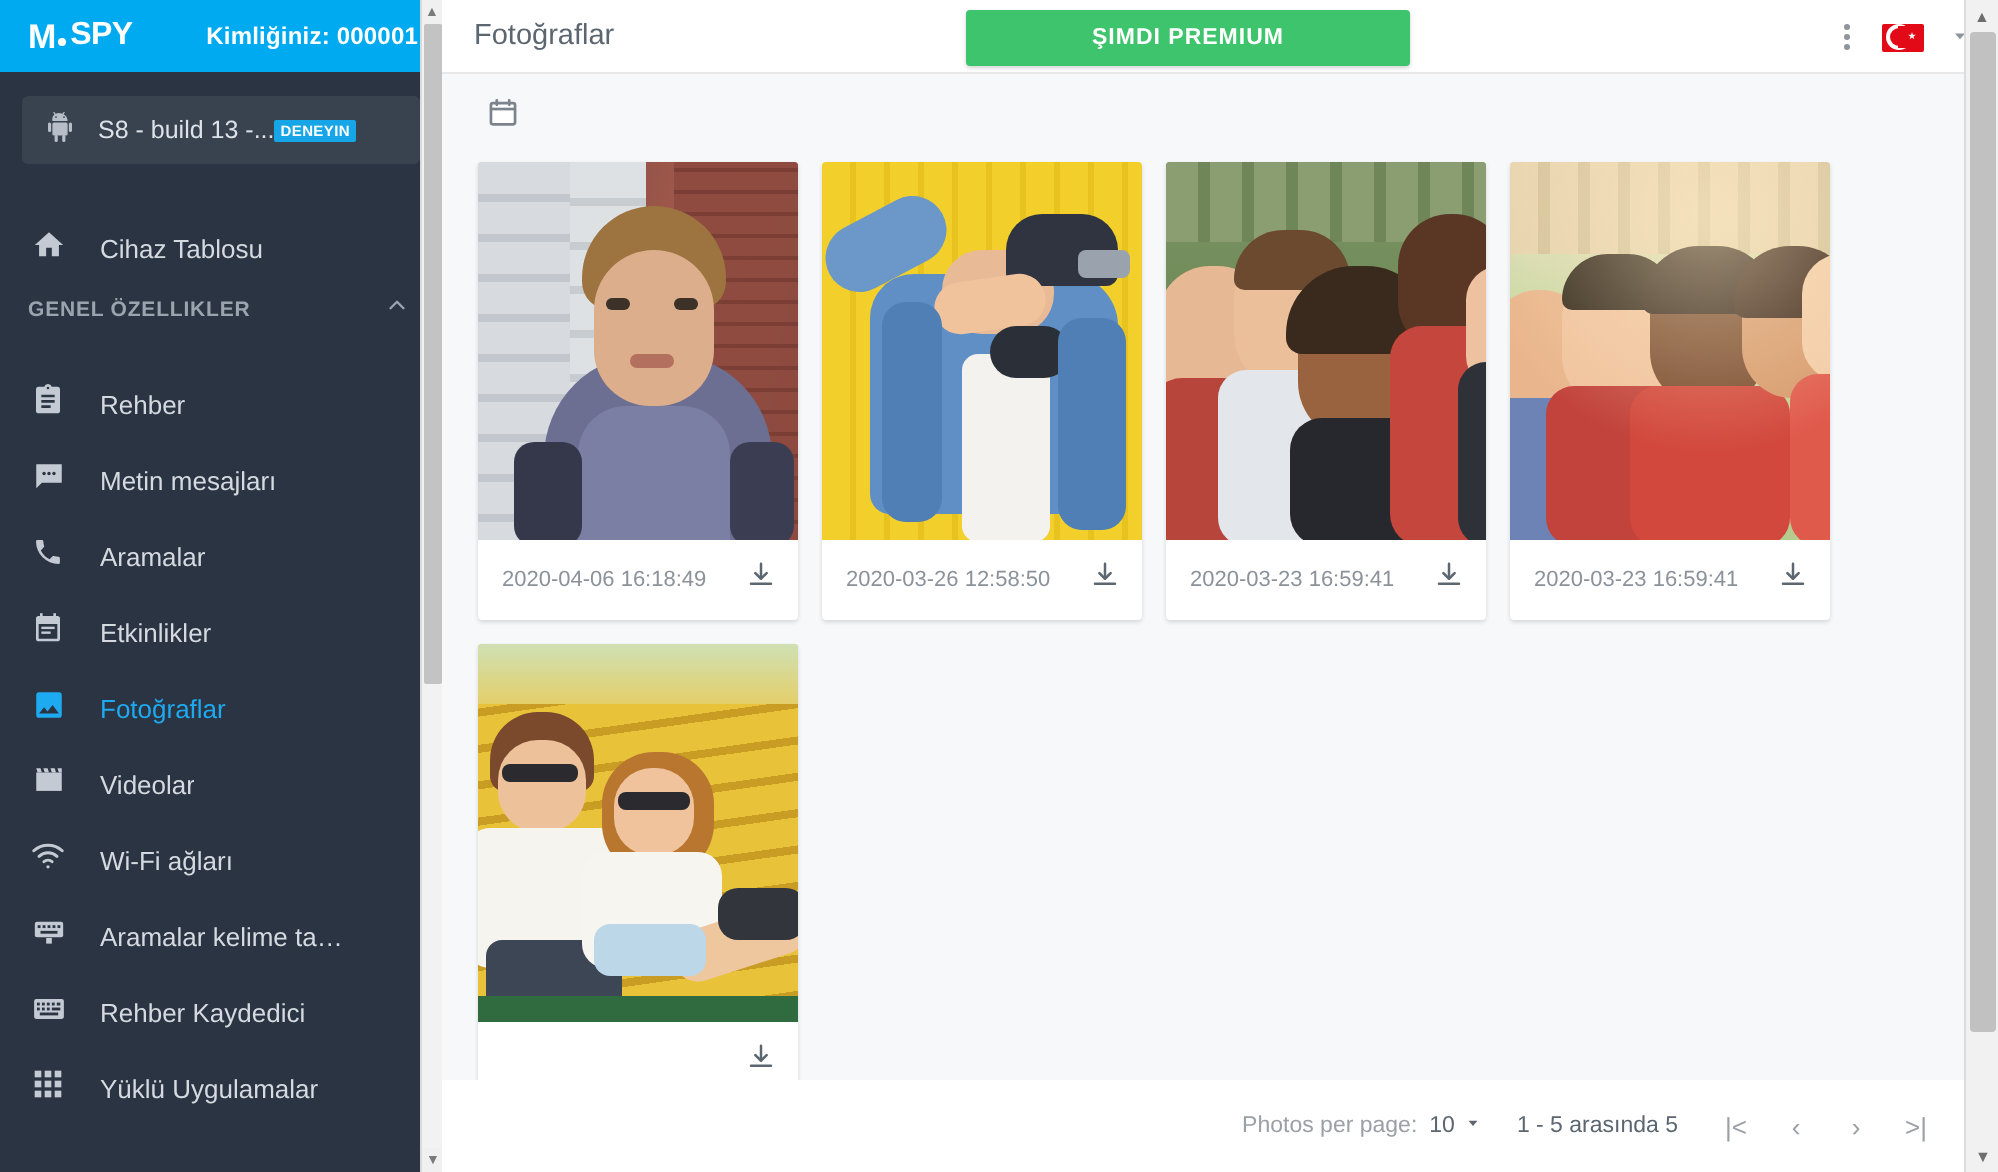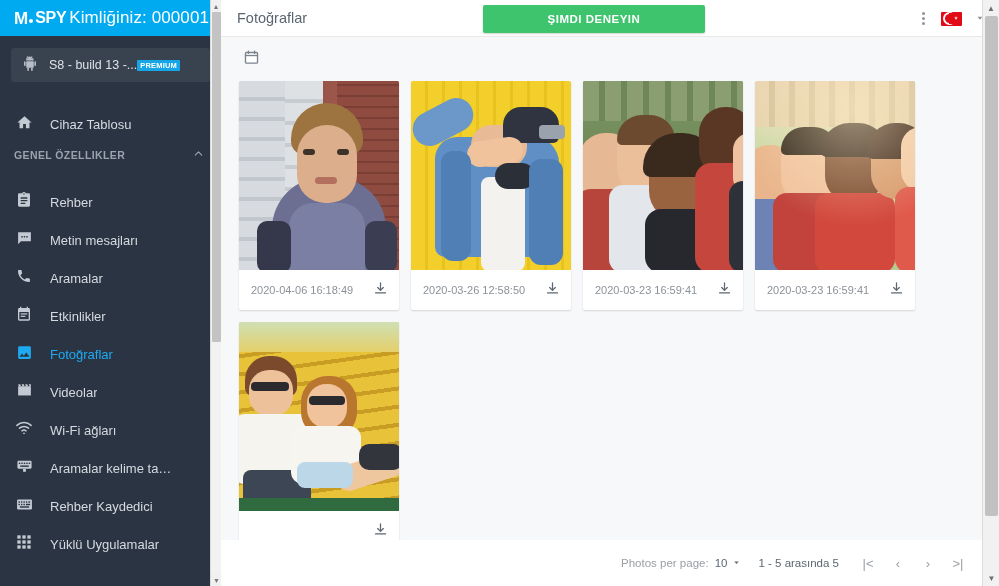--- a/index.html
+++ b/index.html
@@ -23,21 +23,21 @@
   .brandbar {
     height: 36px; background: #00aaf0;
     display: flex; align-items: center; justify-content: space-between;
     padding: 0 12px 0 14px;
     flex: 0 0 36px;
   }
   .logo { display: flex; align-items: center; gap: 1px; }
   .logo-m { color: #ffffff; font-size: 17px; font-weight: bold; letter-spacing: -1px; line-height: 1; }
   .logo-dot { width: 4px; height: 4px; border-radius: 50%; background: #ffffff; margin: 6px 1px 0 1px; }
   .logo-spy { color: #ffffff; font-size: 16px; font-weight: bold; letter-spacing: -0.3px; }
-  .brand-id { color: #ffffff; font-size: 17px; font-weight: normal; letter-spacing: 0.1px; }
+  .brand-id { color: #ffffff; font-size: 12px; font-weight: bold; letter-spacing: 0.1px; }
 
   .device-wrap { padding: 12px 11px 10px 11px; }
   .device {
     background: #39424f; border-radius: 3px;
     height: 34px; display: flex; align-items: center; gap: 10px;
     padding: 0 10px;
   }
   .device-icon { color: #b7bec8; font-size: 13px; width: 18px; text-align: center; }
   .device-label { color: #dde2e8; font-size: 12.5px; white-space: nowrap; overflow: hidden; }
   .premium {
@@ -233,21 +233,21 @@
         <span class="device-icon">
           <svg width="13" height="15" viewBox="0 0 13 15" fill="currentColor">
             <path d="M3.2 1.1 2.5 0l.5-.3.8 1.2a4.3 4.3 0 0 1 3.4 0L8 -.3l.5.3-.7 1.1A4 4 0 0 1 9.8 4.5H2.2a4 4 0 0 1 1-3.4zM4 3a.45.45 0 1 0 0-.9.45.45 0 0 0 0 .9zm4 0a.45.45 0 1 0 0-.9.45.45 0 0 0 0 .9z"></path>
             <rect x="2.2" y="5.2" width="7.6" height="6.6" rx="0.8"></rect>
             <rect x="0" y="5.2" width="1.6" height="4.8" rx="0.8"></rect>
             <rect x="10.4" y="5.2" width="1.6" height="4.8" rx="0.8"></rect>
             <rect x="3.3" y="11.4" width="1.6" height="3.6" rx="0.8"></rect>
             <rect x="7.1" y="11.4" width="1.6" height="3.6" rx="0.8"></rect>
           </svg>
         </span>
-        <span class="device-label"><span>S8 - build 13 -...</span><span class="premium">PREMIUM</span></span>
+        <span class="device-label"><span>S8 - build 13 -...</span><span class="premium">DENEYIN</span></span>
       </div>
     </div>
 
     <nav class="nav">
 
       <div class="nav-item">
         <span class="nav-ico">
           <svg width="17" height="17" viewBox="0 0 24 24" fill="currentColor">
               <path d="M10 20v-6h4v6h5v-8h3L12 3 2 12h3v8z"></path>
             </svg>
@@ -395,21 +395,21 @@
       <div class="arrow">▲</div>
       <div class="sb-thumb"></div>
       <div class="arrow sb-arrow-bot">▼</div>
     </div>
   </aside>
 
   <section class="main">
 
     <header class="topbar">
       <span class="page-title">Fotoğraflar</span>
-      <button class="cta">ŞIMDI DENEYIN</button>
+      <button class="cta">ŞIMDI PREMIUM</button>
       <div class="top-right">
         <span class="kebab">
             <i></i>
             <i></i>
             <i></i>
           </span>
         <span class="flag">
           <span class="moon"></span>
           <span class="star"></span>
         </span>

